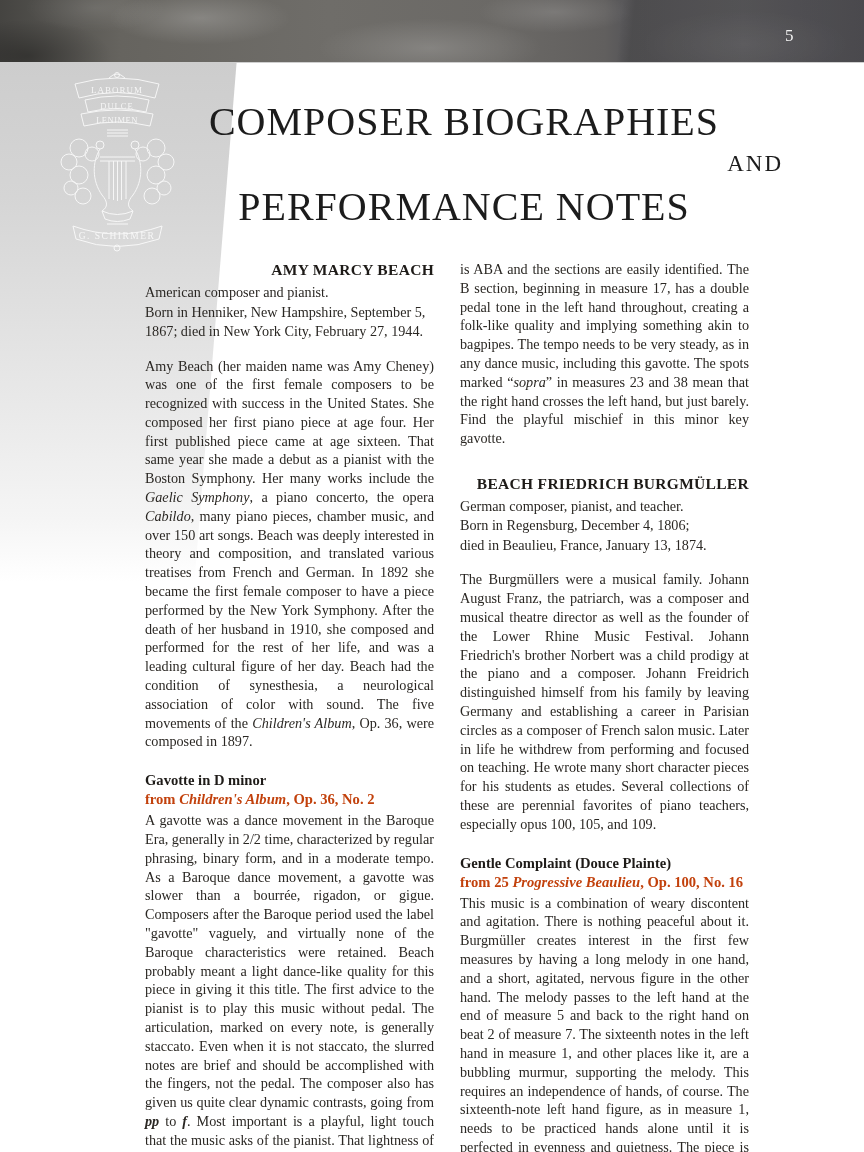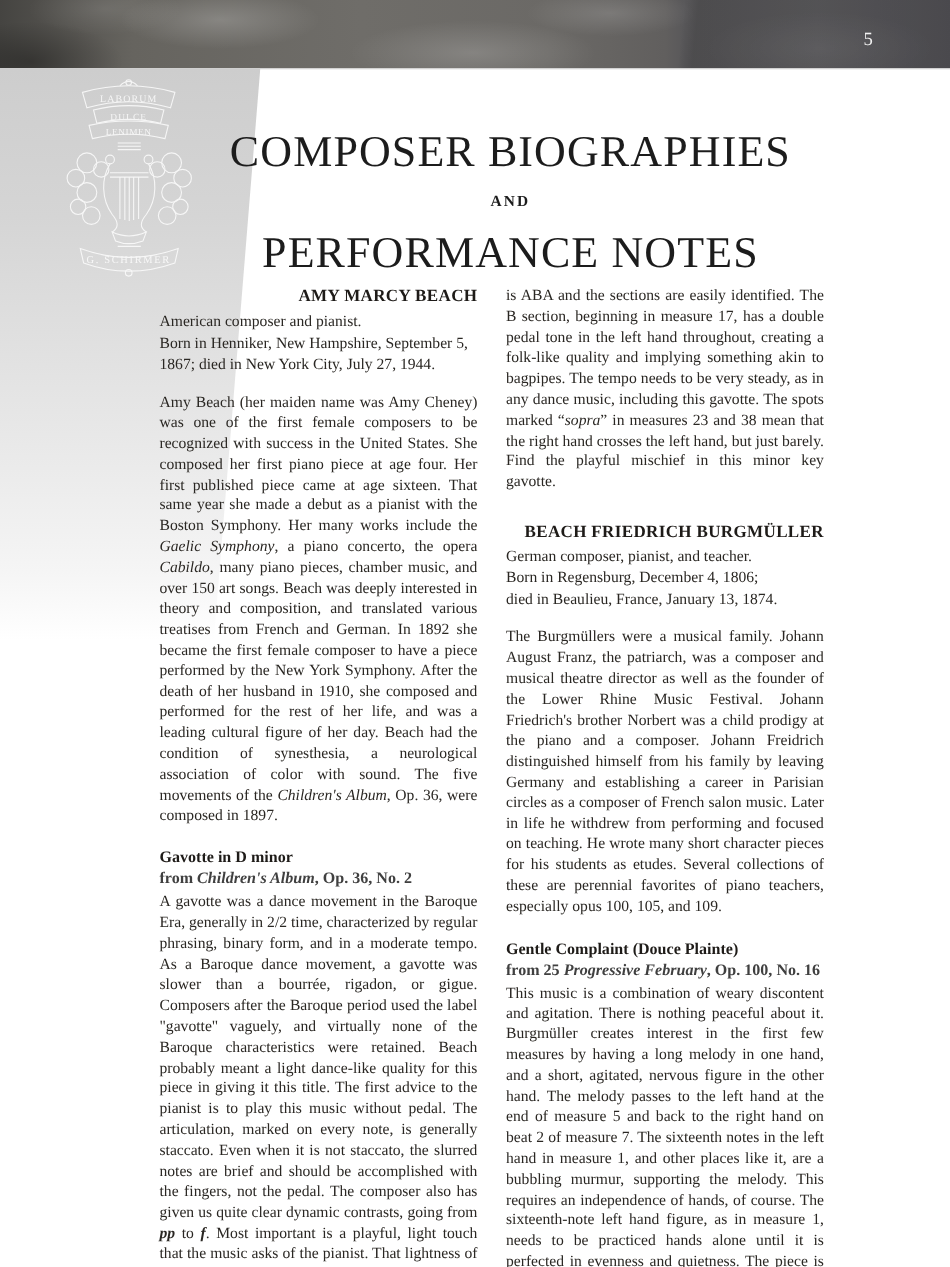--- a/index.html
+++ b/index.html
@@ -26,33 +26,33 @@
     background:linear-gradient(180deg,#cdcdcd 0%,#d5d5d5 26%,#e1e1e1 50%,#ececec 72%,#f5f5f5 88%,rgba(255,255,255,0) 100%);}
 
   
   .crest{position:absolute;top:68px;left:55px;width:125px;height:185px;opacity:.8;}
   .crest *{vector-effect:non-scaling-stroke;}
   .crest .ln{fill:none;stroke:#ffffff;stroke-width:1;}
   .crest text{fill:#ffffff;font-family:"Liberation Serif",serif;}
 
   
   .titleblock{position:absolute;top:100px;left:145px;width:638px;text-align:center;color:#1c1c1c;}
-  .titleblock h1{font-weight:400;font-size:40px;letter-spacing:1px;margin:16px;line-height:1.1;text-align:center;}
-  .titleblock .and{font-weight:700;font-size:14px;letter-spacing:2px;margin:7px 0 8px 0;}
+  .titleblock h1{font-weight:400;font-size:40px;letter-spacing:1px;margin:0;line-height:1.1;text-align:center;}
+  .titleblock .and{font-weight:400;font-size:23px;letter-spacing:2px;margin:7px 0 8px 0;text-align:right;}
 
   
   .col{position:absolute;top:260px;width:289px;color:#2a2723;font-size:14.2px;line-height:18.8px;}
   .col.left{left:145px;}
   .col.right{left:460px;}
   h2.composer{font-size:15.5px;font-weight:700;letter-spacing:.3px;margin:0 0 4px 0;color:#1e1b18;line-height:19px;text-align:right;}
   h2.composer.later{margin-top:26px;}
   p.bio{margin:0 0 15px 0;white-space:pre-line;line-height:19.5px;width:300px;}
   p.just{margin:0;text-align:justify;}
   h3.worktitle{font-size:14.6px;font-weight:700;margin:20px 0 0 0;line-height:19px;color:#1e1b18;}
-  .worksub{font-size:14.6px;font-weight:700;line-height:19px;margin:0 0 2px 0;color:#404040;}
+  .worksub{font-size:14.6px;font-weight:700;line-height:19px;margin:0 0 2px 0;color:#c2410c;}
   .seg-i{font-style:italic;}
   .seg-bi{font-weight:700;font-style:italic;}
 </style>
 </head>
 <body>
 
 <div class="page">
 
   <header class="band">
     <span class="pageno">5</span>
@@ -112,33 +112,33 @@
     <h1>COMPOSER BIOGRAPHIES</h1>
     <div class="and">AND</div>
     <h1>PERFORMANCE NOTES</h1>
   </section>
 
   <main>
     <div class="col left">
       <h2 class="composer">AMY MARCY BEACH</h2>
       <p class="bio">American composer and pianist.
 Born in Henniker, New Hampshire, September 5,
-1867; died in New York City, July 27, 1944.</p>
+1867; died in New York City, February 27, 1944.</p>
       <p class="just"><span>Amy Beach (her maiden name was Amy Cheney) was one of the first female composers to be recognized with success in the United States. She composed her first piano piece at age four. Her first published piece came at age sixteen. That same year she made a debut as a pianist with the Boston Symphony. Her many works include the </span><span class="seg-i">Gaelic Symphony</span><span>, a piano concerto, the opera </span><span class="seg-i">Cabildo</span><span>, many piano pieces, chamber music, and over 150 art songs. Beach was deeply interested in theory and composition, and translated various treatises from French and German. In 1892 she became the first female composer to have a piece performed by the New York Symphony. After the death of her husband in 1910, she composed and performed for the rest of her life, and was a leading cultural figure of her day. Beach had the condition of synesthesia, a neurological association of color with sound. The five movements of the </span><span class="seg-i">Children's Album</span><span>, Op. 36, were composed in 1897.</span></p>
       <h3 class="worktitle">Gavotte in D minor</h3>
       <div class="worksub"><span>from </span><span class="seg-bi">Children's Album</span><span>, Op. 36, No. 2</span></div>
       <p class="just"><span>A gavotte was a dance movement in the Baroque Era, generally in 2/2 time, characterized by regular phrasing, binary form, and in a moderate tempo. As a Baroque dance movement, a gavotte was slower than a bourrée, rigadon, or gigue. Composers after the Baroque period used the label "gavotte" vaguely, and virtually none of the Baroque characteristics were retained. Beach probably meant a light dance-like quality for this piece in giving it this title. The first advice to the pianist is to play this music without pedal. The articulation, marked on every note, is generally staccato. Even when it is not staccato, the slurred notes are brief and should be accomplished with the fingers, not the pedal. The composer also has given us quite clear dynamic contrasts, going from </span><span class="seg-bi">pp</span><span> to </span><span class="seg-bi">f</span><span>. Most important is a playful, light touch that the music asks of the pianist. That lightness of touch is not only a matter of volume; even in the </span></p>
     </div>
 
     <div class="col right">
       <p class="just"><span>is ABA and the sections are easily identified. The B section, beginning in measure 17, has a double pedal tone in the left hand throughout, creating a folk-like quality and implying something akin to bagpipes. The tempo needs to be very steady, as in any dance music, including this gavotte. The spots marked “</span><span class="seg-i">sopra</span><span>” in measures 23 and 38 mean that the right hand crosses the left hand, but just barely. Find the playful mischief in this minor key gavotte.</span></p>
       <h2 class="composer later">BEACH FRIEDRICH BURGMÜLLER</h2>
       <p class="bio">German composer, pianist, and teacher.
 Born in Regensburg, December 4, 1806;
 died in Beaulieu, France, January 13, 1874.</p>
       <p class="just"><span>The Burgmüllers were a musical family. Johann August Franz, the patriarch, was a composer and musical theatre director as well as the founder of the Lower Rhine Music Festival. Johann Friedrich's brother Norbert was a child prodigy at the piano and a composer. Johann Freidrich distinguished himself from his family by leaving Germany and establishing a career in Parisian circles as a composer of French salon music. Later in life he withdrew from performing and focused on teaching. He wrote many short character pieces for his students as etudes. Several collections of these are perennial favorites of piano teachers, especially opus 100, 105, and 109.</span></p>
       <h3 class="worktitle">Gentle Complaint (Douce Plainte)</h3>
-      <div class="worksub"><span>from 25 </span><span class="seg-bi">Progressive February</span><span>, Op. 100, No. 16</span></div>
+      <div class="worksub"><span>from 25 </span><span class="seg-bi">Progressive Beaulieu</span><span>, Op. 100, No. 16</span></div>
       <p class="just"><span>This music is a combination of weary discontent and agitation. There is nothing peaceful about it. Burgmüller creates interest in the first few measures by having a long melody in one hand, and a short, agitated, nervous figure in the other hand. The melody passes to the left hand at the end of measure 5 and back to the right hand on beat 2 of measure 7. The sixteenth notes in the left hand in measure 1, and other places like it, are a bubbling murmur, supporting the melody. This requires an independence of hands, of course. The sixteenth-note left hand figure, as in measure 1, needs to be practiced hands alone until it is perfected in evenness and quietness. The piece is through composed, though it feels as if measures</span></p>
     </div>
   </main>
 
 </div>
 
 </body></html>

